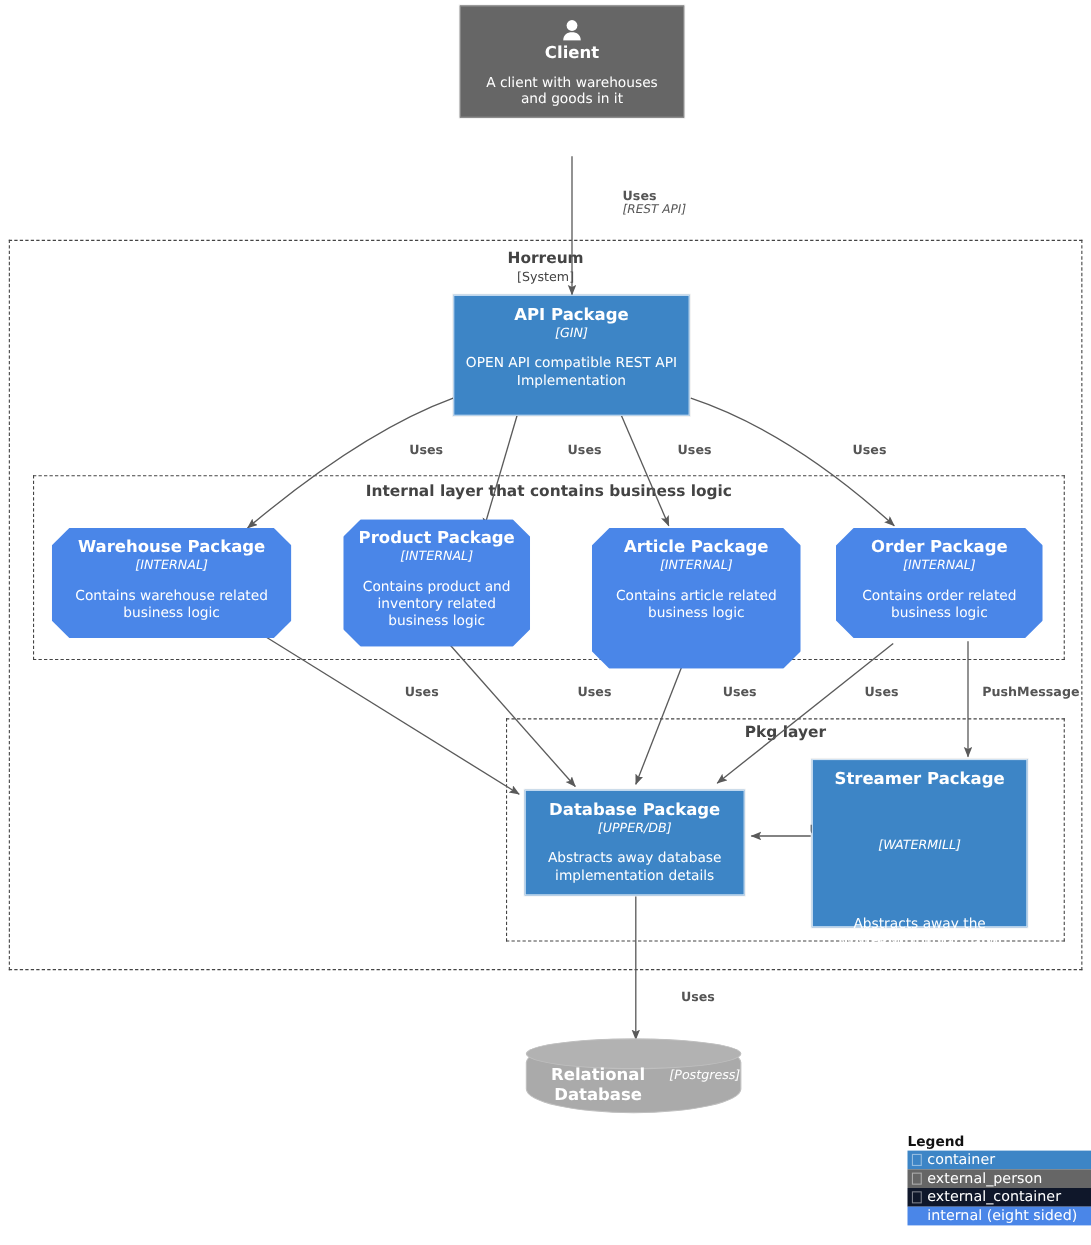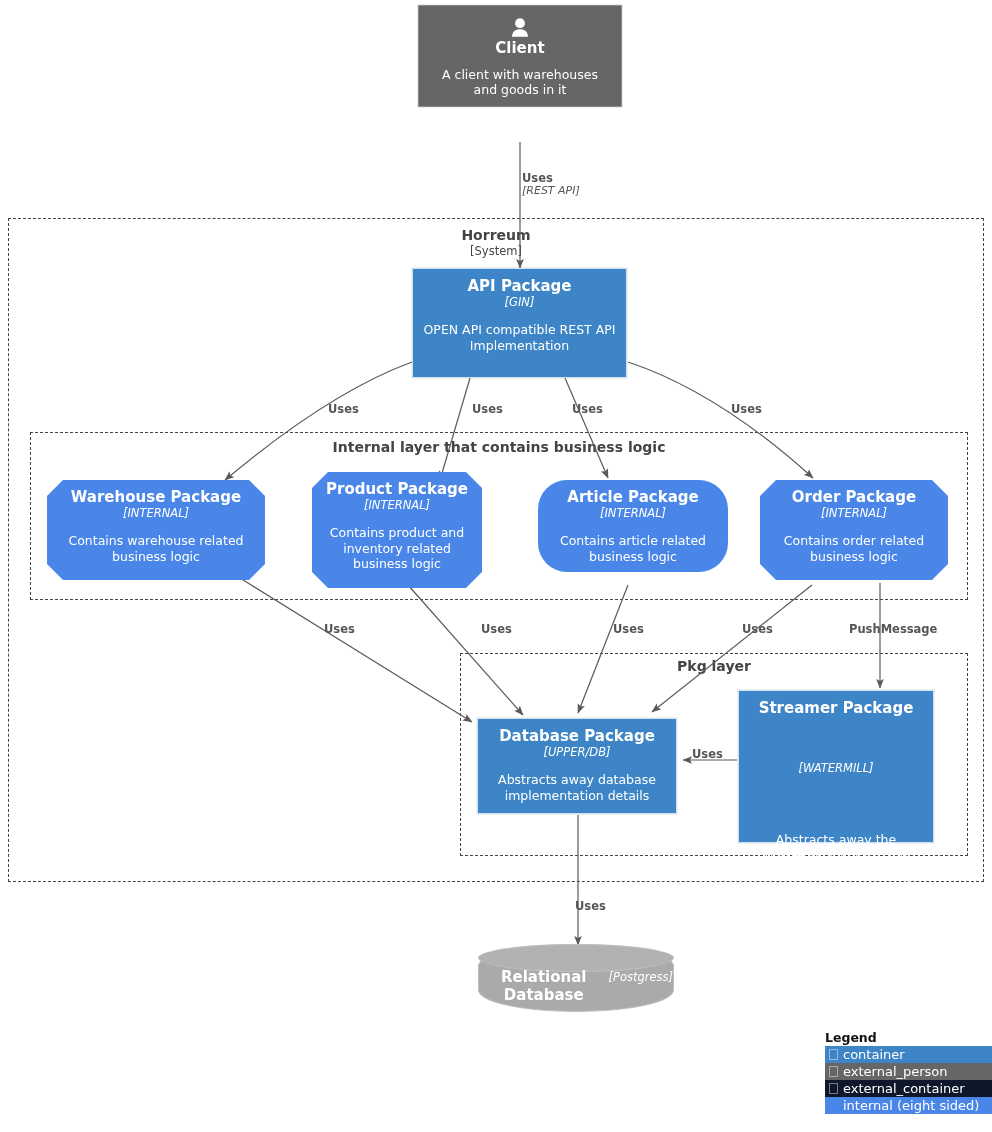--- a/index.html
+++ b/index.html
@@ -61,21 +61,21 @@
     position:absolute;left:-1px;top:-1px;width:100%;height:26px;
     border:1px solid #bfbfbf;border-radius:50%;background:#b2b2b2;
     box-sizing:content-box;
   }
   .db .db-title{position:relative;font-weight:bold;font-size:15px;line-height:1.2;margin-top:16px;}
   .db .db-tech{position:relative;font-style:italic;font-size:11.5px;line-height:1.2;}
 
   
   .edge-label{
     position:absolute;font-size:11.5px;font-weight:bold;color:#555555;
-    line-height:1.15;white-space:nowrap;
+    line-height:1.15;white-space:nowrap;padding-left:44px;
   }
   .edge-label .el-tech{display:block;font-style:italic;font-weight:normal;font-size:11px;}
 
   
   .legend{position:absolute;}
   .legend-title{font-weight:bold;font-size:12.5px;color:#111111;line-height:1.3;}
   .legend-row{
     display:flex;align-items:center;height:17px;
     font-size:13px;color:#ffffff;padding-left:4px;box-sizing:border-box;
   }
@@ -196,21 +196,21 @@
     <div class="n-tech">[INTERNAL]</div>
     <div class="n-desc">Contains warehouse related business logic</div>
   </div>
 
   <div class="node internal-node" style="left:312px;top:472px;width:170px;height:116px;">
     <div class="n-title">Product Package</div>
     <div class="n-tech">[INTERNAL]</div>
     <div class="n-desc">Contains product and inventory related business logic</div>
   </div>
 
-  <div class="node internal-node" style="left:538px;top:480px;width:190px;height:92px;border-radius:29px;">
+  <div class="node internal-node" style="left:538px;top:480px;width:190px;height:128px;">
     <div class="n-title">Article Package</div>
     <div class="n-tech">[INTERNAL]</div>
     <div class="n-desc">Contains article related business logic</div>
   </div>
 
   <div class="node internal-node" style="left:760px;top:480px;width:188px;height:100px;">
     <div class="n-title">Order Package</div>
     <div class="n-tech">[INTERNAL]</div>
     <div class="n-desc">Contains order related business logic</div>
   </div>

